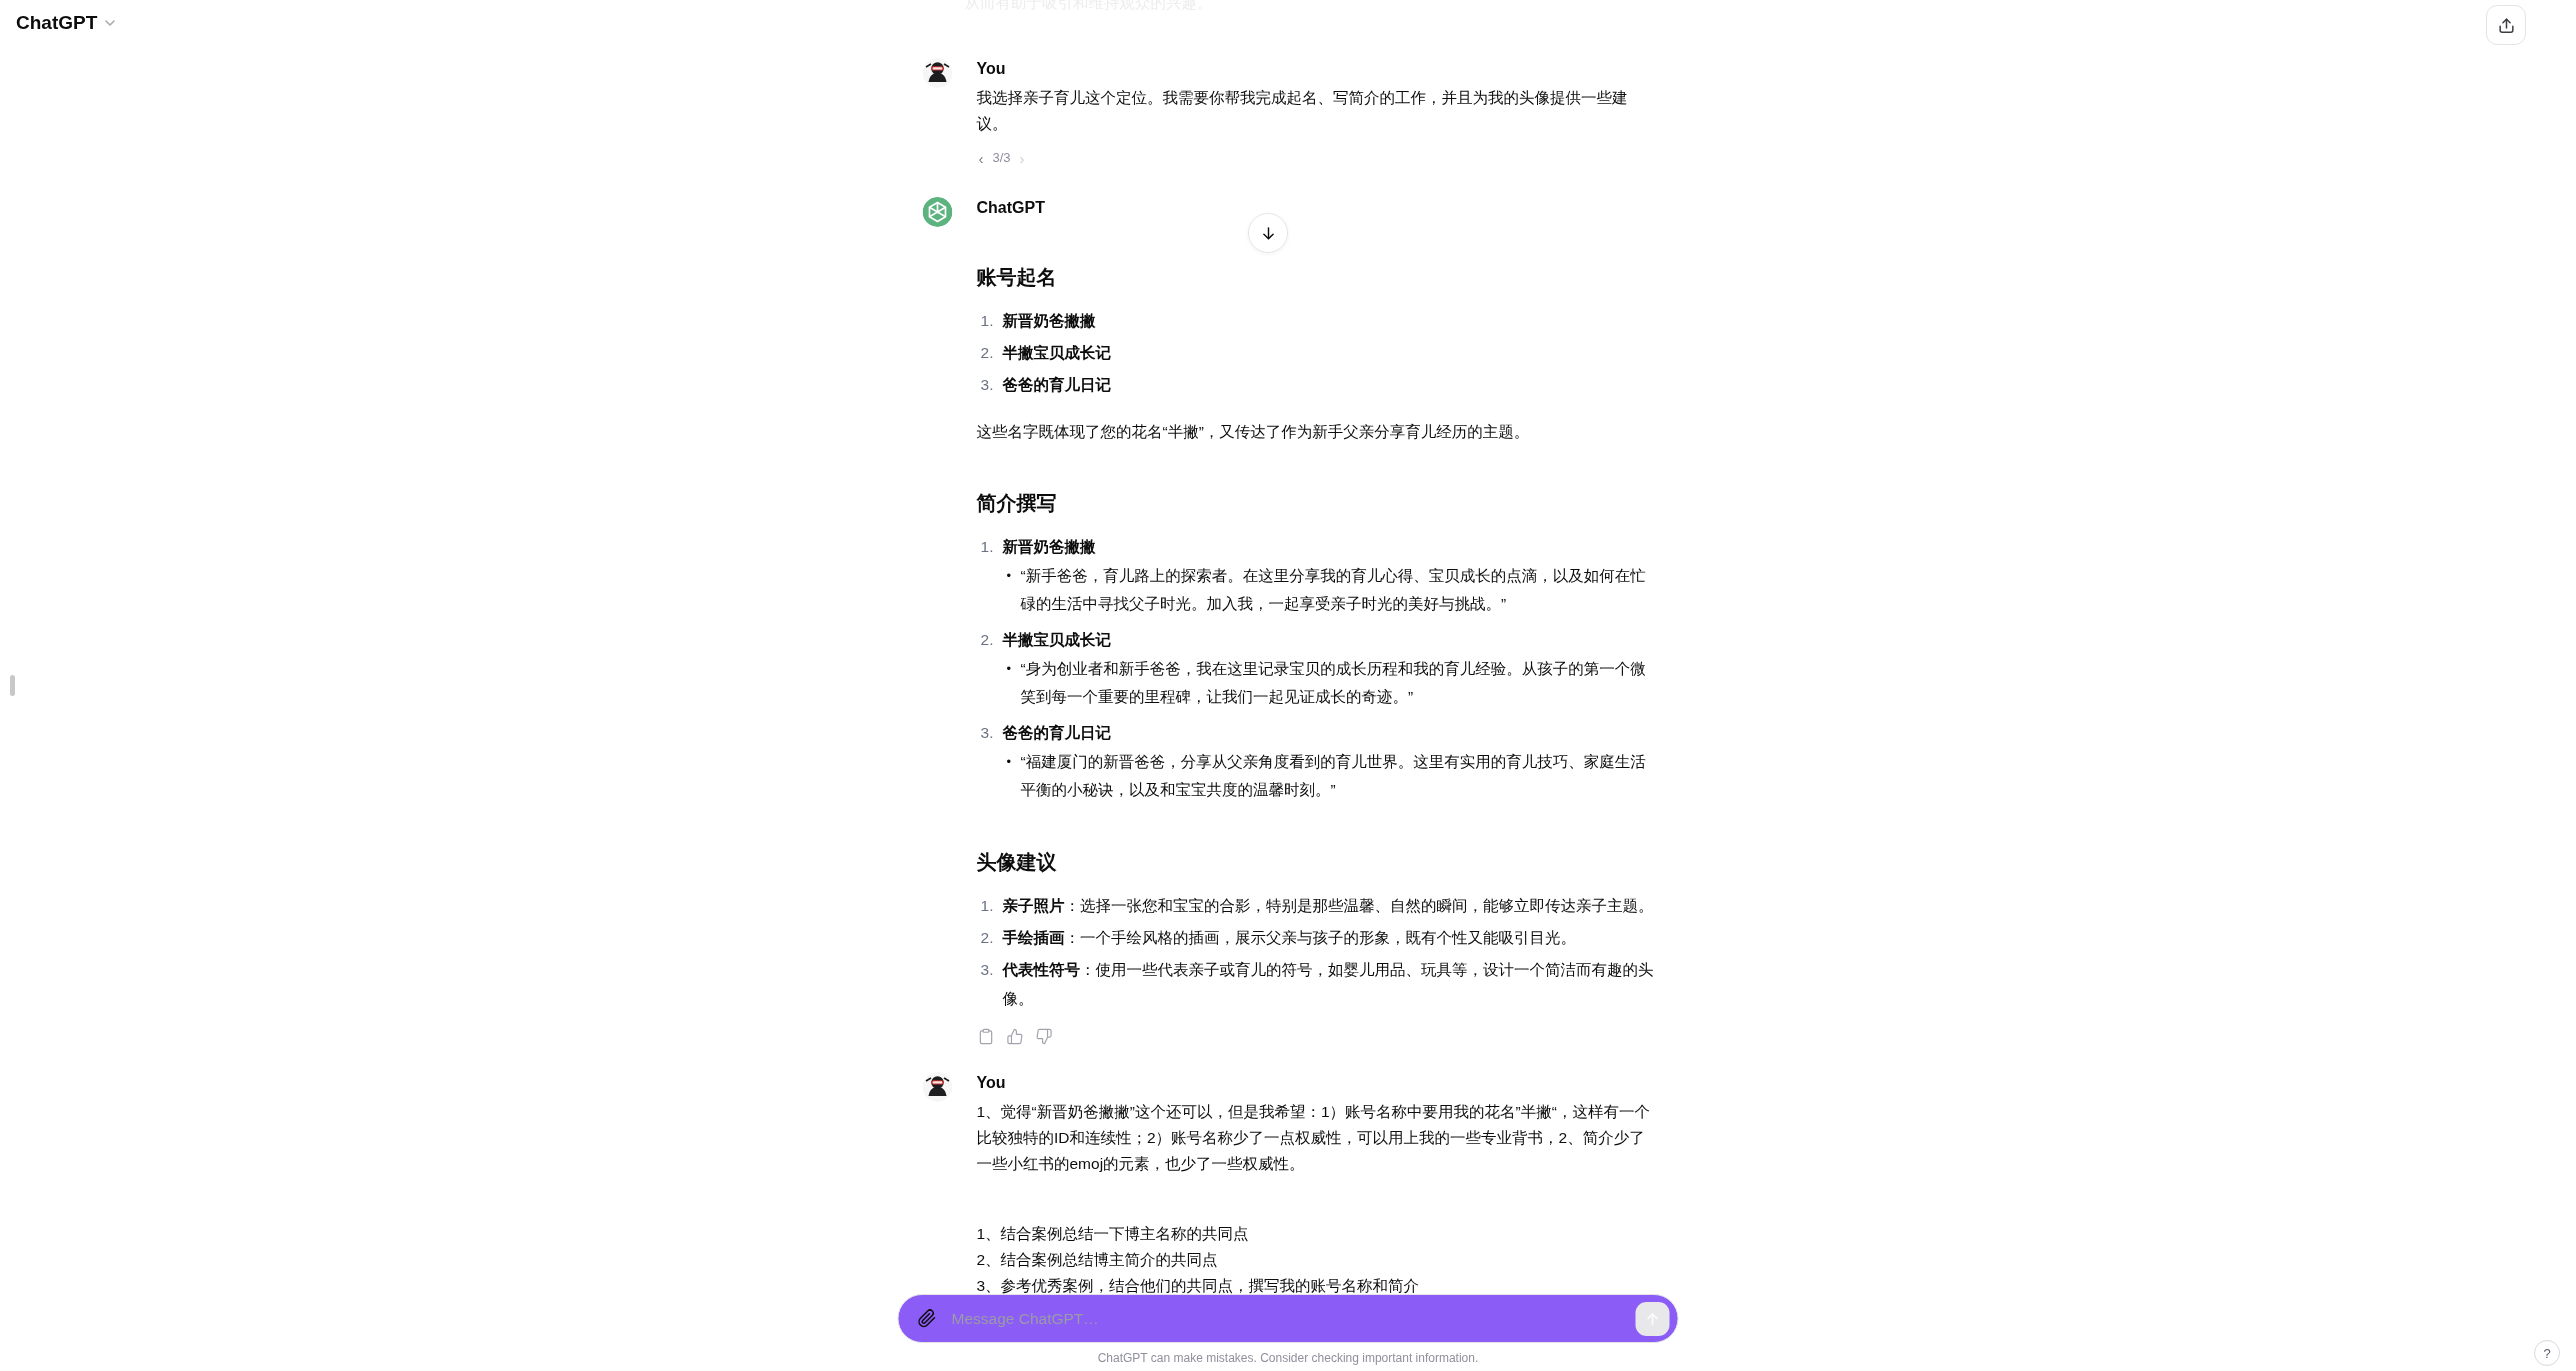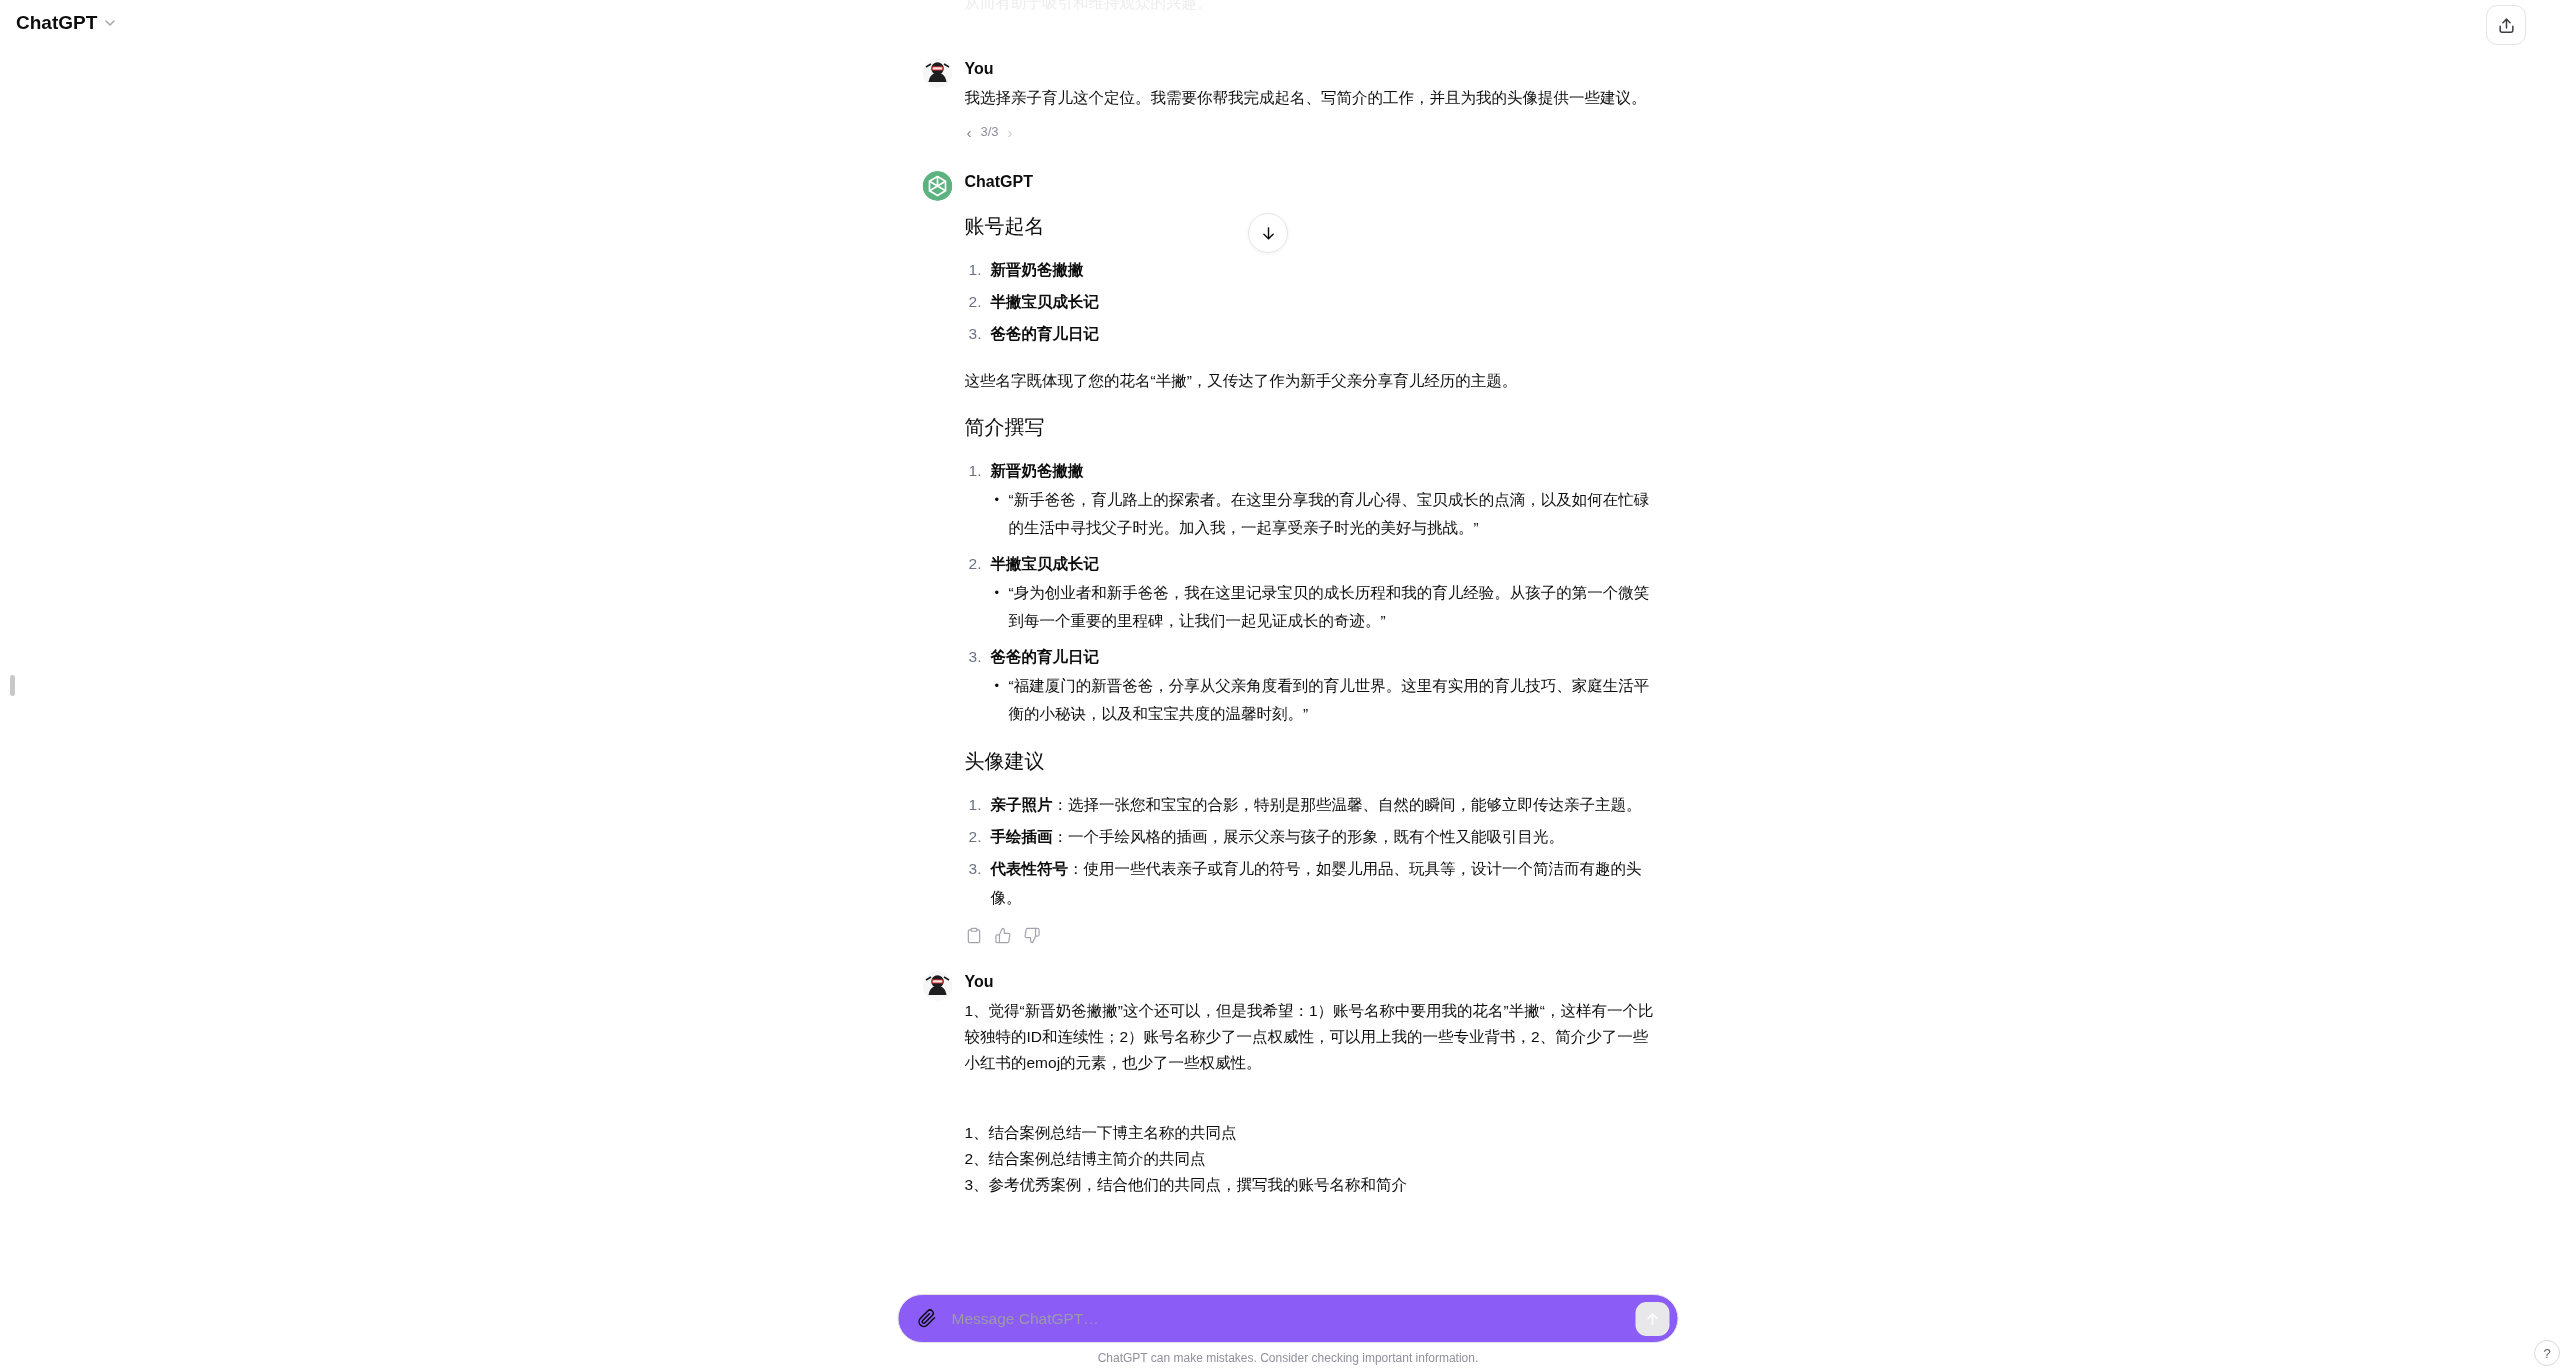--- a/index.html
+++ b/index.html
@@ -17,33 +17,33 @@
     border:1px solid #e4e4e7; border-radius:11px; display:flex; align-items:center; justify-content:center; cursor:pointer; }
   .share-btn svg { width:19px; height:19px; stroke:#3c3c43; stroke-width:1.9; fill:none; stroke-linecap:round; stroke-linejoin:round; }
 
   
   .side-handle { position:absolute; left:10px; top:675px; width:5px; height:21px; border-radius:3px; background:#c8c8c8; cursor:pointer; }
 
   
   .chat { position:absolute; top:0; left:50%; transform:translateX(-50%); width:731px; padding-top:58px; }
   .clipped-line { position:absolute; top:-7px; left:42px; font-size:15.5px; color:#ededef; white-space:nowrap; }
 
-  .msg { display:flex; gap:12px; margin-bottom:26px; }
+  .msg { display:flex; gap:24px; margin-bottom:26px; }
   .avatar { width:30px; height:30px; flex:none; border-radius:50%; overflow:hidden; }
   .avatar svg { display:block; width:30px; height:30px; }
   .content { flex:1; min-width:0; font-size:15.5px; line-height:26px; color:#0d0d0d; }
   .author { font-weight:700; font-size:16px; line-height:22px; margin-bottom:5px; color:#0d0d0d; }
 
   .pager { display:flex; align-items:center; gap:7px; margin-top:8px; font-size:13px; color:#8e8ea0; }
   .pager .arrow { background:none; border:none; font-size:15px; line-height:1; cursor:pointer; padding:0 2px; }
   .pager .prev { color:#7b7b8b; }
   .pager .next { color:#cbcbd4; }
 
   
-  .md-h { font-size:20px; font-weight:400; margin:20px 0 16px; color:#0d0d0d; }
+  .md-h { font-size:20px; font-weight:700; margin:45px 0 16px; color:#0d0d0d; }
   .md-ol { list-style:none; counter-reset:n; margin:12px 0; }
   .md-ol > li { counter-increment:n; position:relative; padding-left:26px; margin:3px 0; line-height:29px; }
   .md-ol > li::before { content:counter(n) "."; position:absolute; left:4px; top:0; color:#6a7282; font-weight:400; }
   .md-ol.names > li > span { font-weight:700; }
   .item-title { font-weight:700; }
   .quote-list { list-style:none; margin:1px 0 7px; }
   .quote-list li { position:relative; padding-left:18px; line-height:28px; }
   .quote-list li::before { content:"•"; position:absolute; left:4px; top:0; color:#0d0d0d; font-size:13px; }
   .note { margin:20px 0 6px; }
 

